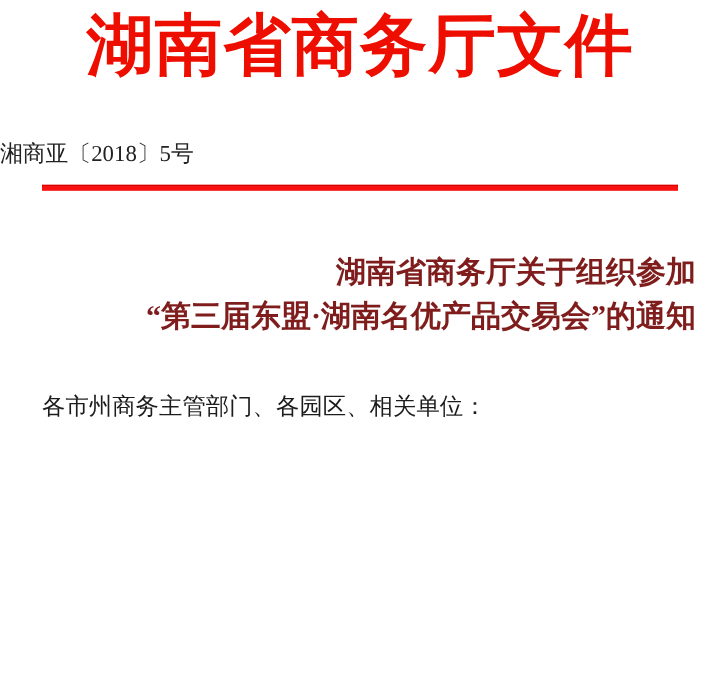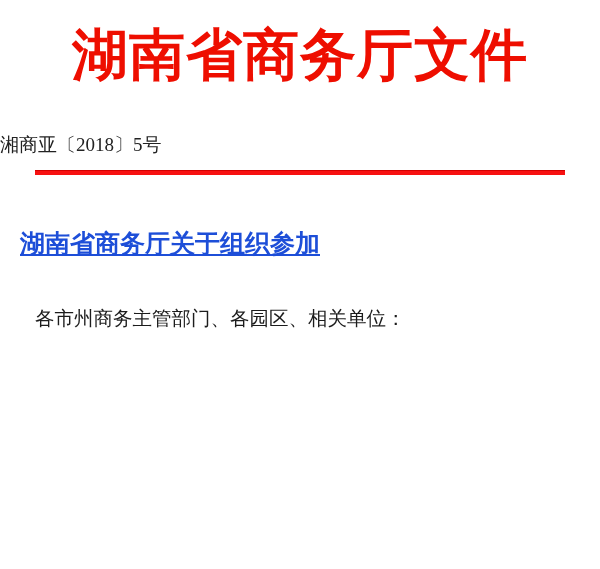--- a/index.html
+++ b/index.html
@@ -11,21 +11,21 @@
     position: relative;
     width: 600px;
     height: 569px;
     background: #ffffff;
     overflow: hidden;
     font-family: "Liberation Serif", "DejaVu Serif", serif;
     color: #1c1c1c;
   }
   .header-title {
     margin: 0;
-    padding-top: 20px;
+    padding-top: 4px;
     text-align: center;
     font-size: 56px;
     line-height: 70px;
     font-weight: bold;
     color: #ee0e00;
     letter-spacing: 1px;
     white-space: nowrap;
   }
   .doc-number {
     margin-top: 44px;
@@ -35,26 +35,25 @@
     color: #222222;
   }
   .red-divider {
     margin: 14px 35px 0 35px;
     height: 4px;
     background: #f71111;
     border-top: 1px solid #d40000;
   }
   .doc-title {
     margin: 50px 20px 0 20px;
-    text-align: left;
+    text-align: right;
     font-size: 25px;
     font-weight: bold;
     line-height: 37px;
-    color: #1d4ed8;
-    text-decoration: underline;
+    color: #7f1d1d;
   }
   .salutation {
     margin: 45px 35px 0 35px;
     font-size: 19.5px;
     line-height: 24px;
   }
   .body-paragraph {
     margin: 13px 35px 0 35px;
     font-size: 19.5px;
     line-height: 34px;
@@ -69,18 +68,19 @@
 <div class="page">
 
   <h1 class="header-title">湖南省商务厅文件</h1>
 
   <div class="doc-number">湘商亚〔2018〕5号</div>
 
   <div class="red-divider"></div>
 
   <div class="doc-title">
     <div>湖南省商务厅关于组织参加</div>
+    <div>“第三届东盟·湖南名优产品交易会”的通知</div>
   </div>
 
   <div class="salutation">各市州商务主管部门、各园区、相关单位：</div>
 
 
 </div>
 
 </body></html>

